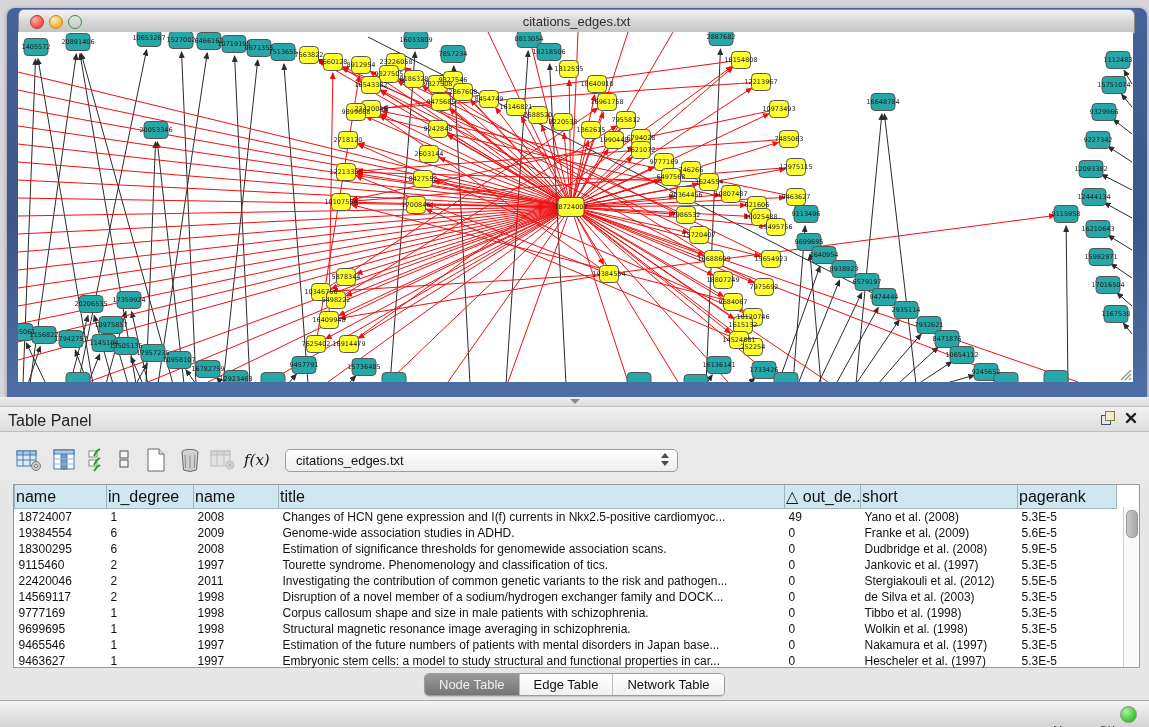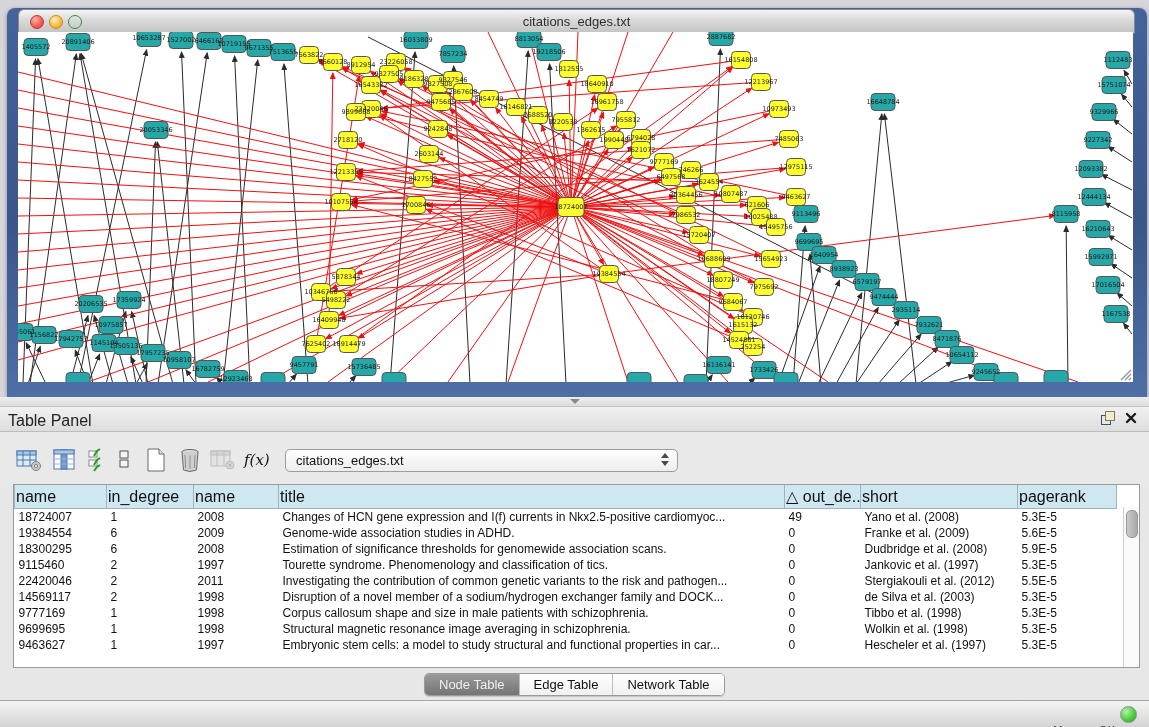--- a/index.html
+++ b/index.html
@@ -720,20 +720,30 @@
               <td>9699695</td>
               <td>1</td>
               <td>1998</td>
               <td>Structural magnetic resonance image averaging in schizophrenia.</td>
               <td>0</td>
               <td class="c">Wolkin et al. (1998)</td>
               <td>5.3E-5</td>
               <td></td>
             </tr>
             <tr>
+              <td>9465546</td>
+              <td>1</td>
+              <td>1997</td>
+              <td>Estimation of the future numbers of patients with mental disorders in Japan base...</td>
+              <td>0</td>
+              <td class="c">Nakamura et al. (1997)</td>
+              <td>5.3E-5</td>
+              <td></td>
+            </tr>
+            <tr>
               <td>9463627</td>
               <td>1</td>
               <td>1997</td>
               <td>Embryonic stem cells: a model to study structural and functional properties in car...</td>
               <td>0</td>
               <td class="c">Hescheler et al. (1997)</td>
               <td>5.3E-5</td>
               <td></td>
             </tr>
           </tbody>

